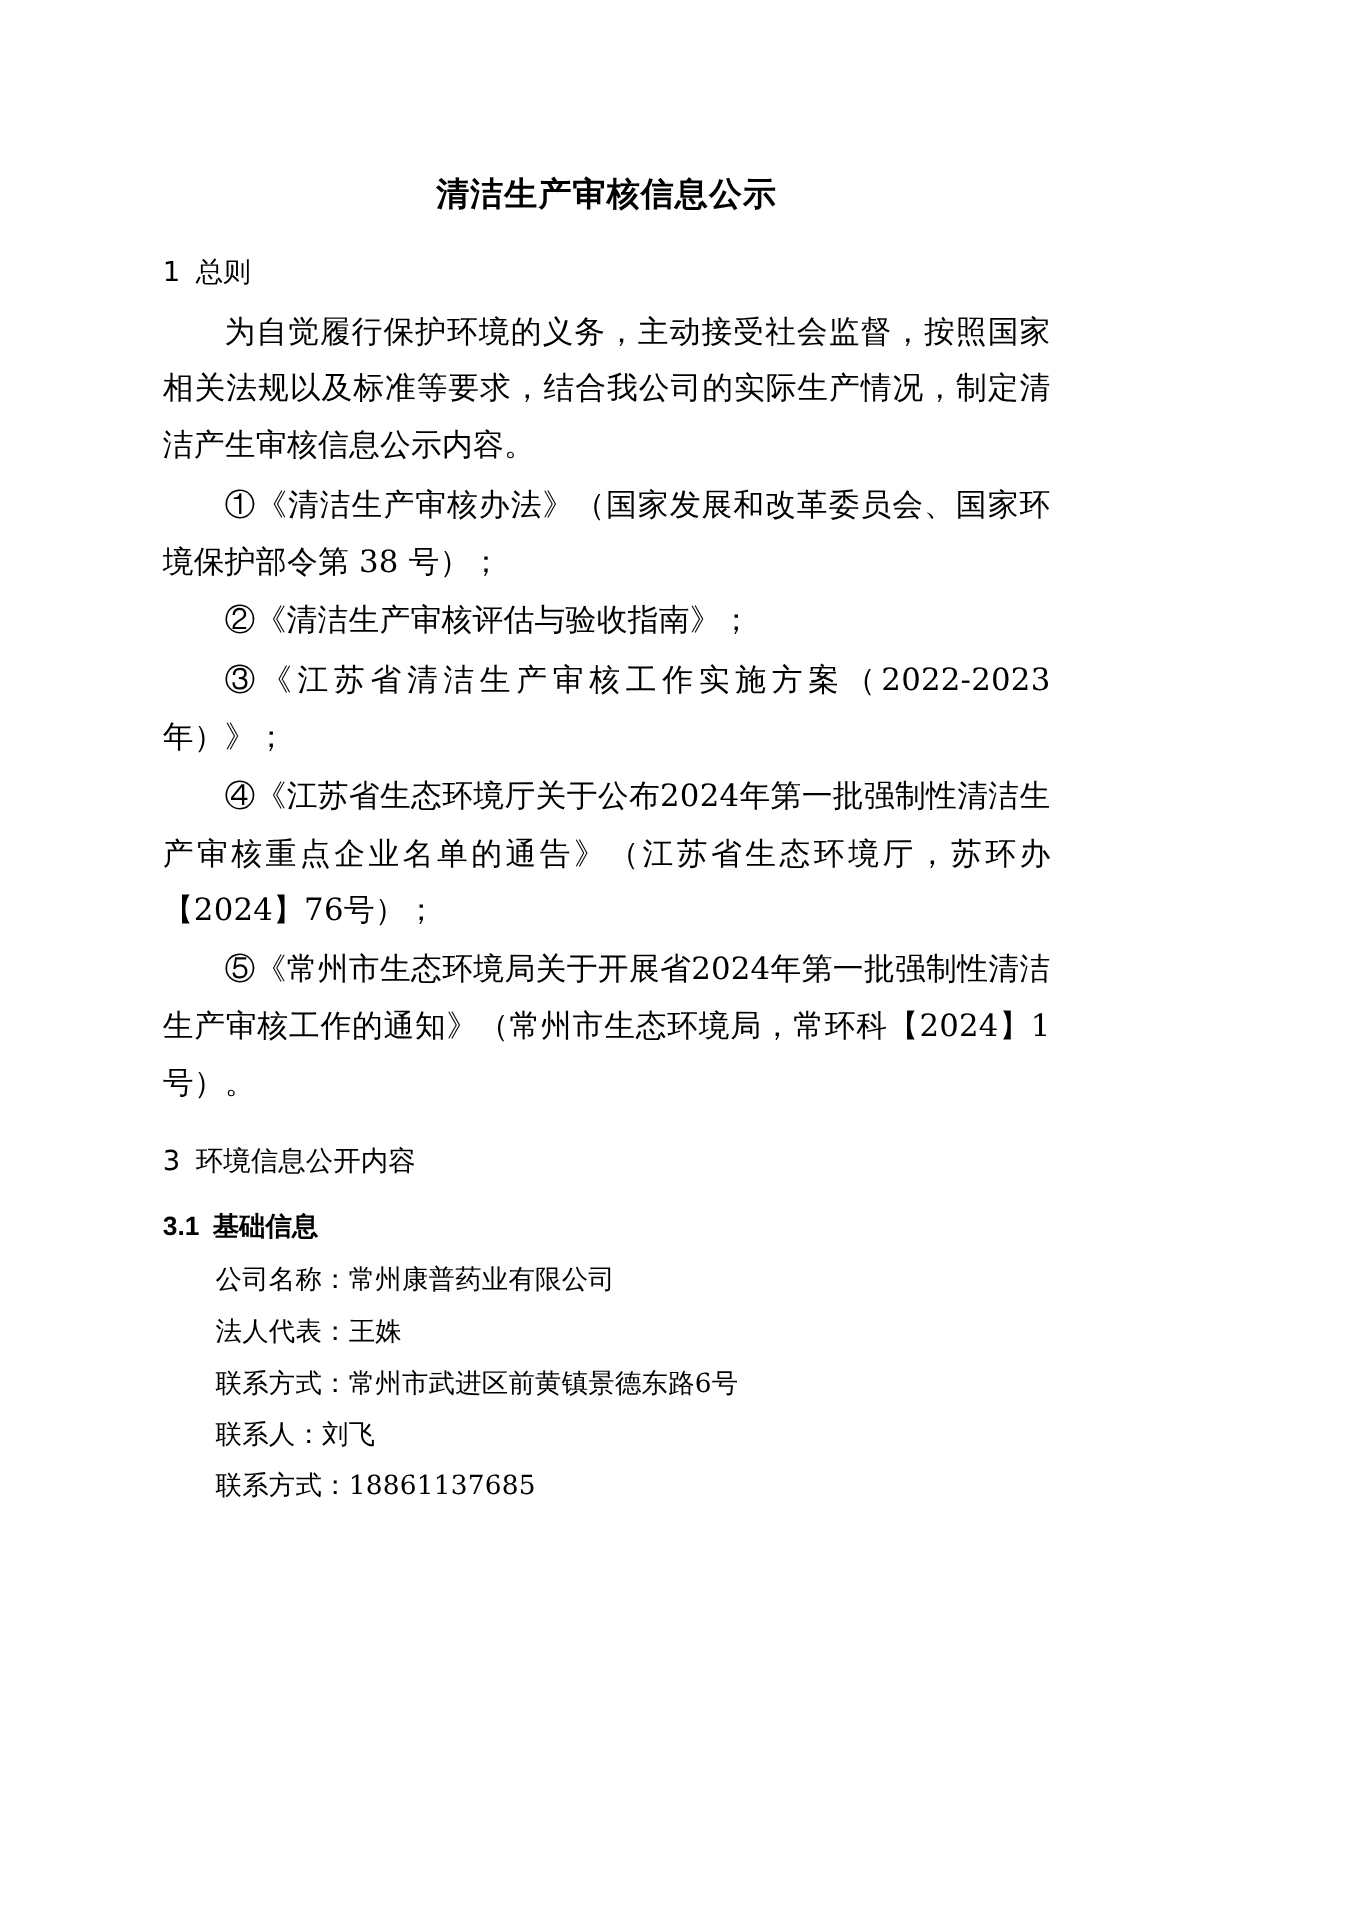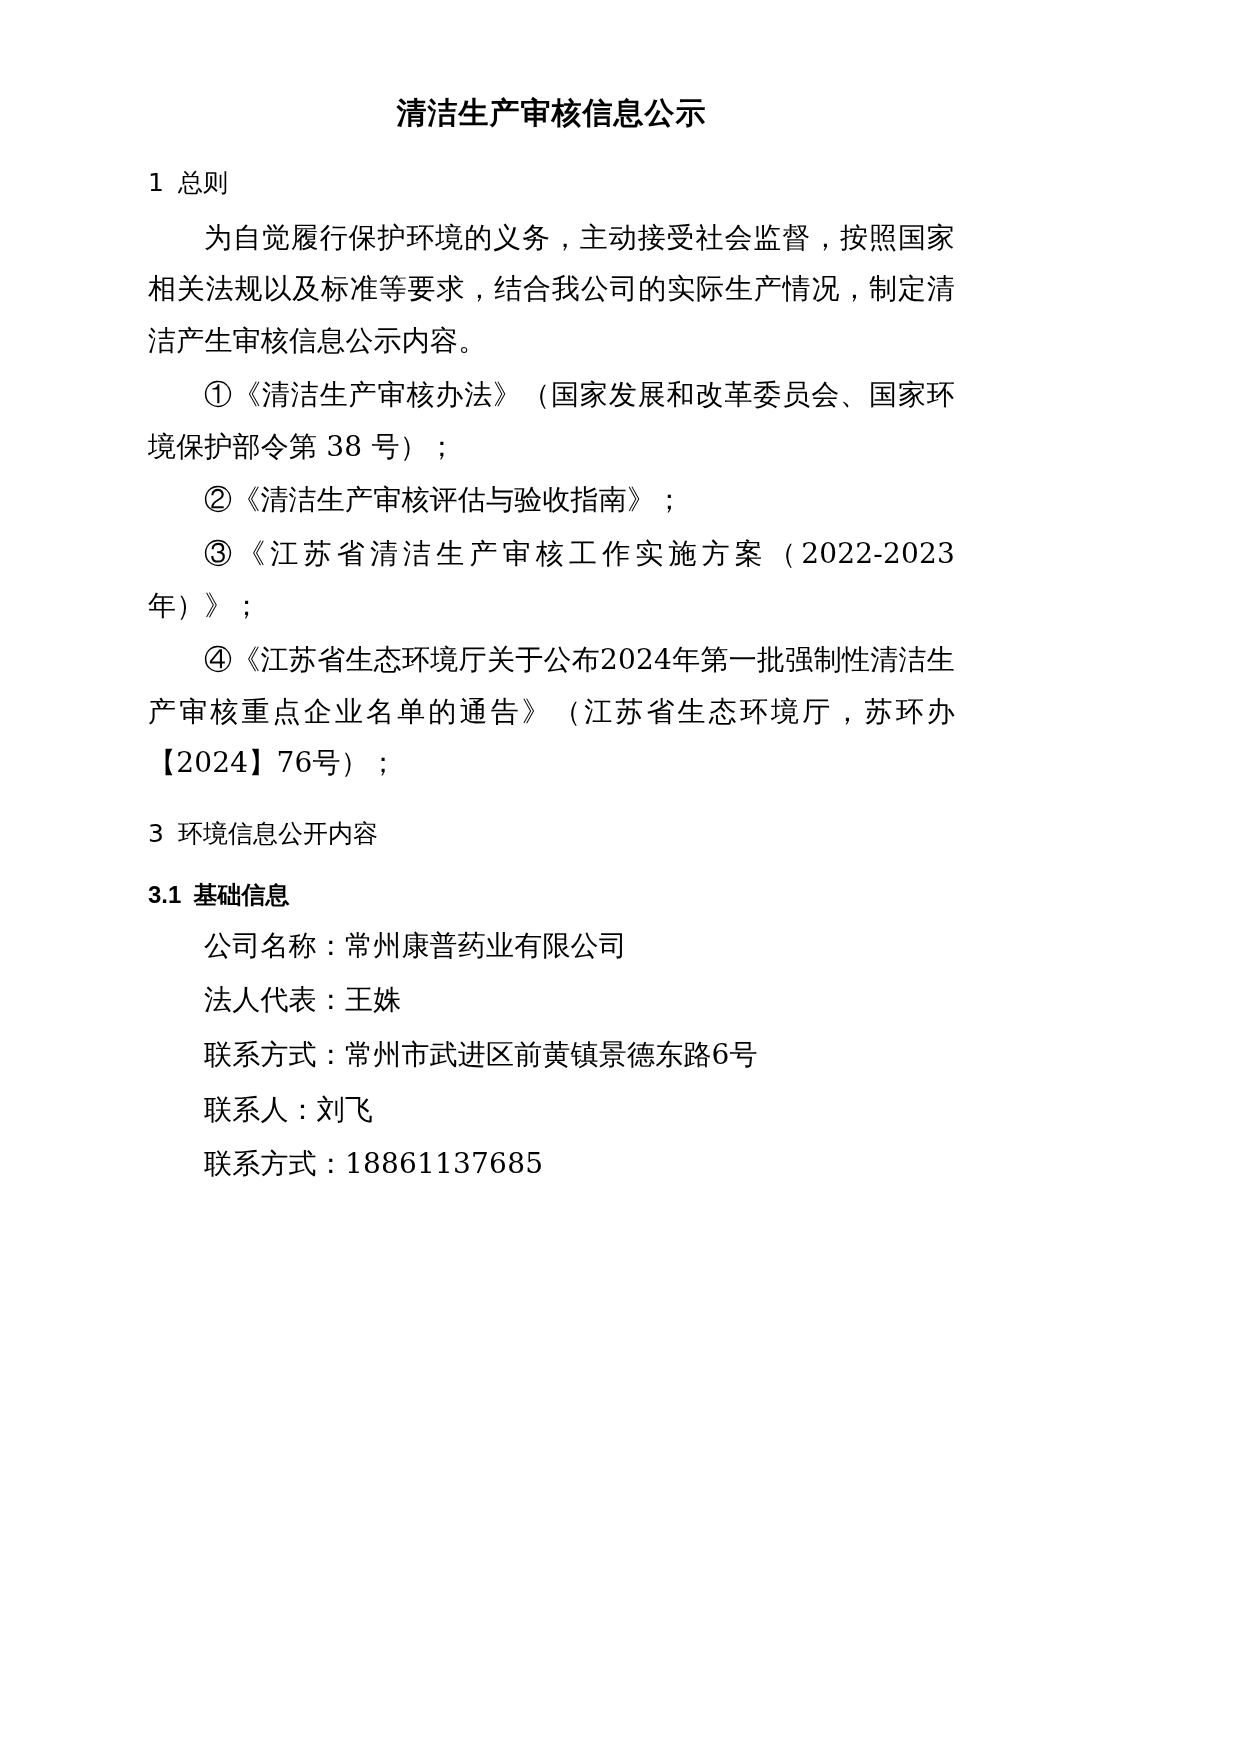--- a/index.html
+++ b/index.html
@@ -12,21 +12,21 @@
     height: 1753px;
     font-family: "DejaVu Serif", "Liberation Serif", serif;
     color: #000000;
     position: relative;
     overflow: hidden;
   }
   .page {
     box-sizing: border-box;
     width: 1103px;
     height: 1753px;
-    padding: 56px 148px 0 148px;
+    padding: 120px 148px 0 148px;
   }
   .doc-title {
     text-align: center;
     font-family: "DejaVu Sans", "Liberation Sans", sans-serif;
     font-weight: bold;
     font-size: 30px;
     letter-spacing: 1px;
     margin: 36px 0 30px 0;
     line-height: 1.4;
   }
@@ -53,21 +53,21 @@
   p.body {
     font-size: 28px;
     line-height: 1.85;
     margin: 0 0 2px 0;
     text-indent: 2em;
     text-align: justify;
     text-justify: inter-ideograph;
     letter-spacing: 0.2px;
   }
   p.info {
-    font-size: 28px;
+    font-size: 24px;
     line-height: 1.95;
     margin: 0;
     text-indent: 2em;
     letter-spacing: 0.2px;
   }
 </style>
 </head>
 <body>
 
 <div class="page">
@@ -76,20 +76,21 @@
 
   <div class="h1">
     <span class="num">1</span><span>总则</span>
   </div>
   <p class="body">为自觉履行保护环境的义务，主动接受社会监督，按照国家相关法规以及标准等要求，结合我公司的实际生产情况，制定清洁产生审核信息公示内容。</p>
 
   <p class="body">①《清洁生产审核办法》（国家发展和改革委员会、国家环境保护部令第 38 号）；</p>
   <p class="body">②《清洁生产审核评估与验收指南》；</p>
   <p class="body">③《江苏省清洁生产审核工作实施方案（2022-2023年）》；</p>
   <p class="body">④《江苏省生态环境厅关于公布2024年第一批强制性清洁生产审核重点企业名单的通告》（江苏省生态环境厅，苏环办【2024】76号）；</p>
+  <p class="body">⑤《常州市生态环境局关于开展省2024年第一批强制性清洁生产审核工作的通知》（常州市生态环境局，常环科【2024】1号）。</p>
 
   <div class="h1">
     <span class="num">3</span><span>环境信息公开内容</span>
   </div>
 
   <div class="h2">
     <span class="num">3.1</span><span>基础信息</span>
   </div>
 
   <p class="info">公司名称：常州康普药业有限公司</p>

